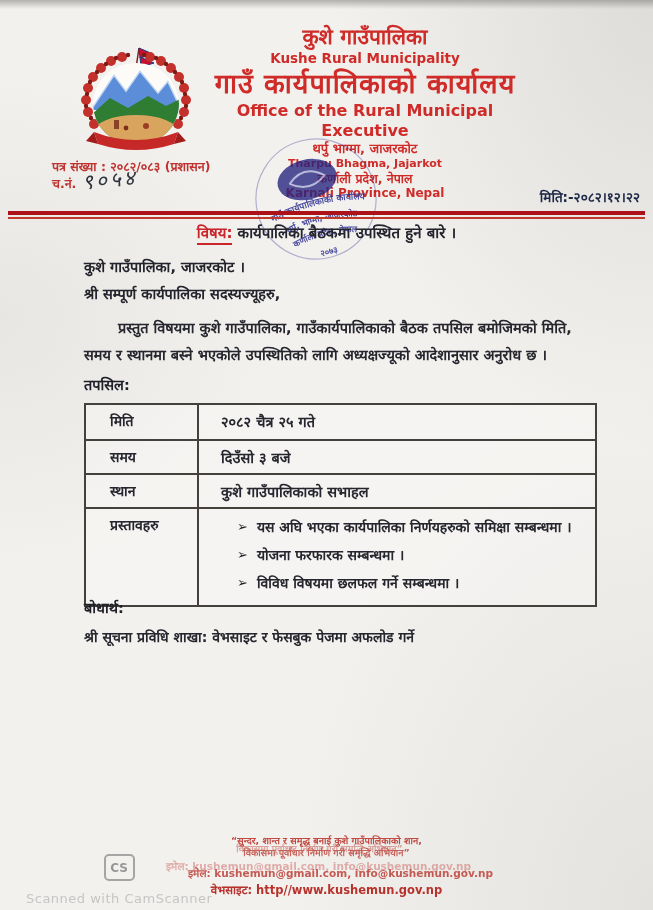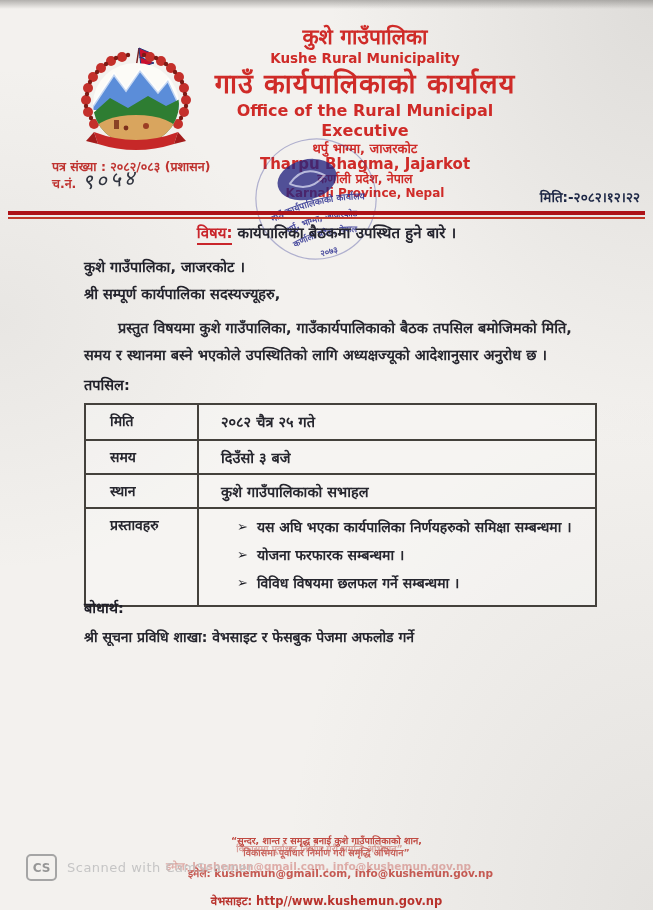--- a/index.html
+++ b/index.html
@@ -16,21 +16,21 @@
   }
   .abs{position:absolute;}
   
   .emblem{left:76px;top:46px;width:120px;height:108px;}
   .head{left:198px;top:24px;width:334px;text-align:center;color:#cf2b28;font-weight:bold;}
   .np1{font-size:21px;line-height:26px;}
   .en1{font-size:13.5px;line-height:17px;}
   .np2{font-size:27px;line-height:34px;letter-spacing:1px;}
   .en2{font-size:16px;line-height:20px;}
   .np3{font-size:13px;line-height:16px;}
-  .en3{font-size:15px;line-height:14px;}
+  .en3{font-size:11px;line-height:14px;}
   .np4{font-size:12.5px;line-height:15px;}
   .en4{font-size:12px;line-height:15px;}
   .stamp{left:250px;top:133px;width:132px;height:132px;}
   .refblock{left:52px;top:158px;width:240px;color:#bf3330;font-weight:bold;font-size:12.5px;line-height:17px;}
   .chalani-row{display:flex;align-items:flex-start;gap:6px;}
   .handwritten{font-family:"DejaVu Serif","Liberation Serif",serif;font-size:21px;color:#30343f;
     font-weight:normal;transform:rotate(-5deg);letter-spacing:3px;margin-top:-3px;font-style:italic;}
   .dateline{left:440px;top:188px;width:200px;text-align:right;color:#1d2746;font-weight:bold;font-size:13.5px;}
   .rule{left:8px;top:211px;width:637px;}
   .rule .thick{height:3.5px;background:#ad1218;}
@@ -54,23 +54,23 @@
   .bullet-text{font-size:14px;line-height:20px;font-weight:bold;}
   .bodhartha{left:84px;top:597px;font-size:14.5px;font-weight:bold;color:#1f1f28;}
   .ccline{left:84px;top:627px;width:480px;font-size:14px;font-weight:bold;color:#26262e;}
   
   .footer{left:0;top:835px;width:653px;text-align:center;color:#c04a42;}
   .slogan1{font-size:9.5px;font-weight:bold;line-height:12px;}
   .slogan2{font-size:9.5px;font-weight:bold;line-height:12px;opacity:.85;
     text-shadow:-7px -4px 0 rgba(192,74,66,.55);}
   .emailline{font-size:10.5px;font-weight:bold;line-height:16px;margin-top:6px;opacity:.9;
     text-shadow:-22px -7px 0 rgba(192,74,66,.45);margin-left:28px;}
-  .siteline{font-size:11.5px;font-weight:bold;line-height:16px;margin-top:12px;color:#b8322c;}
-  
-  .watermark{left:26px;top:854px;display:flex;align-items:center;gap:10px;z-index:5;opacity:.92;}
+  .siteline{font-size:11.5px;font-weight:bold;line-height:16px;margin-top:1px;color:#b8322c;}
+  
+  .watermark{left:26px;top:854px;display:flex;align-items:center;gap:10px;z-index:5;opacity:.92;flex-direction:column;}
   .cs-box{width:27px;height:23px;border:2.5px solid #9f9f9f;border-radius:5px;display:flex;align-items:center;justify-content:center;
     font-size:12px;font-weight:bold;color:#8f8f8f;background:rgba(243,241,238,.6);}
   .cs-text{font-size:13px;color:#c2c2c2;letter-spacing:.5px;}
 </style>
 </head>
 <body>
 
 <div class="page">
 
   <div class="abs emblem">

